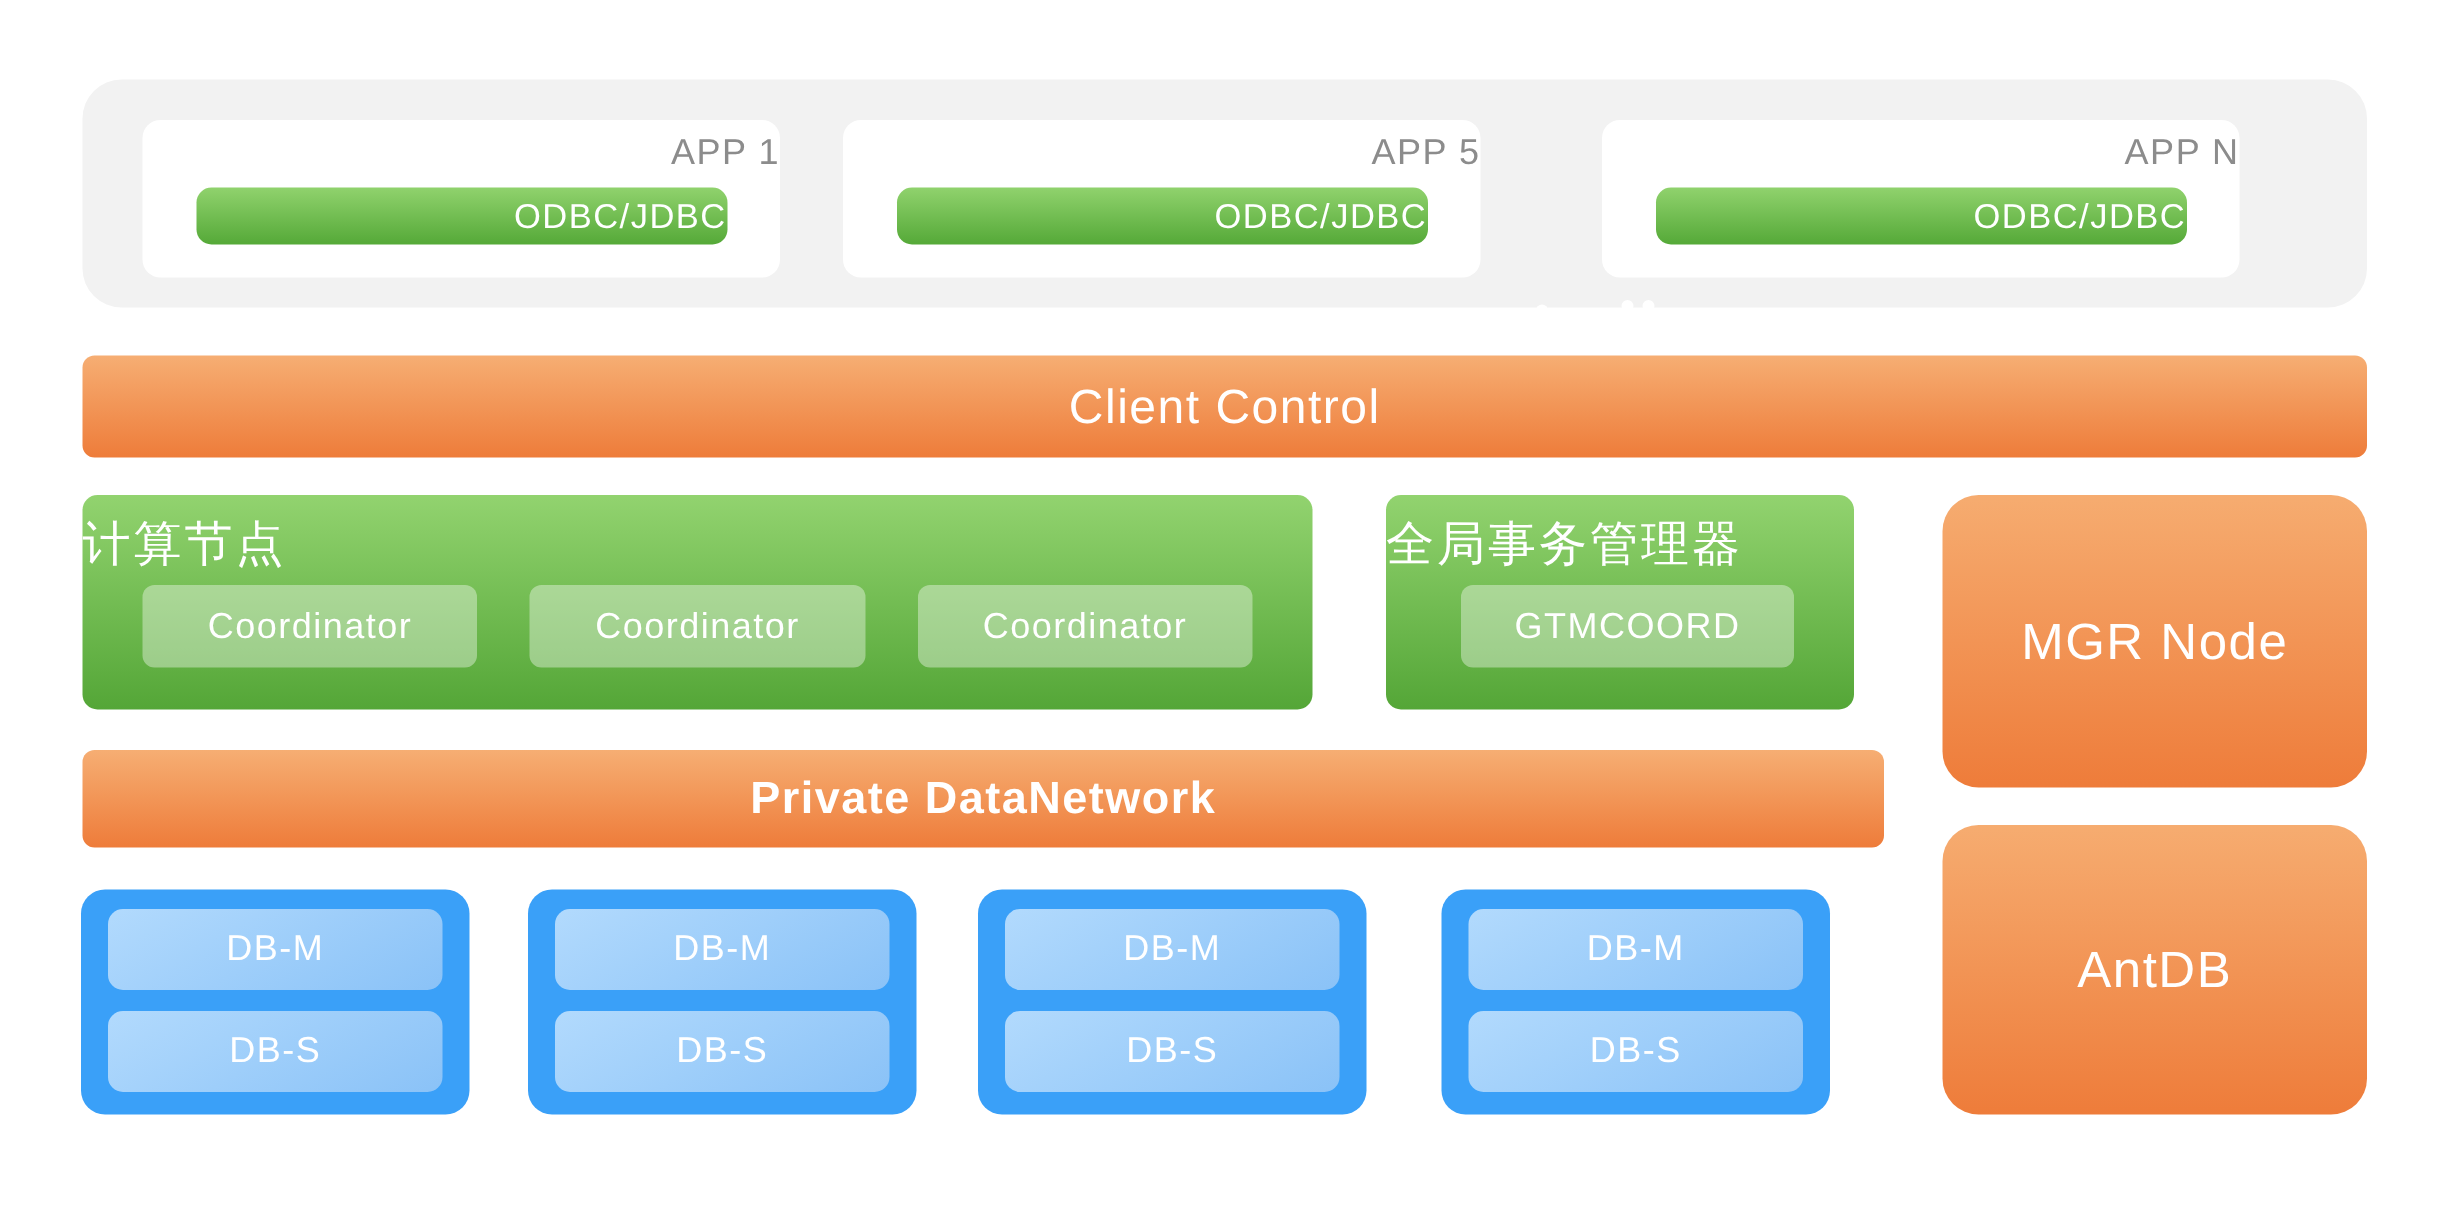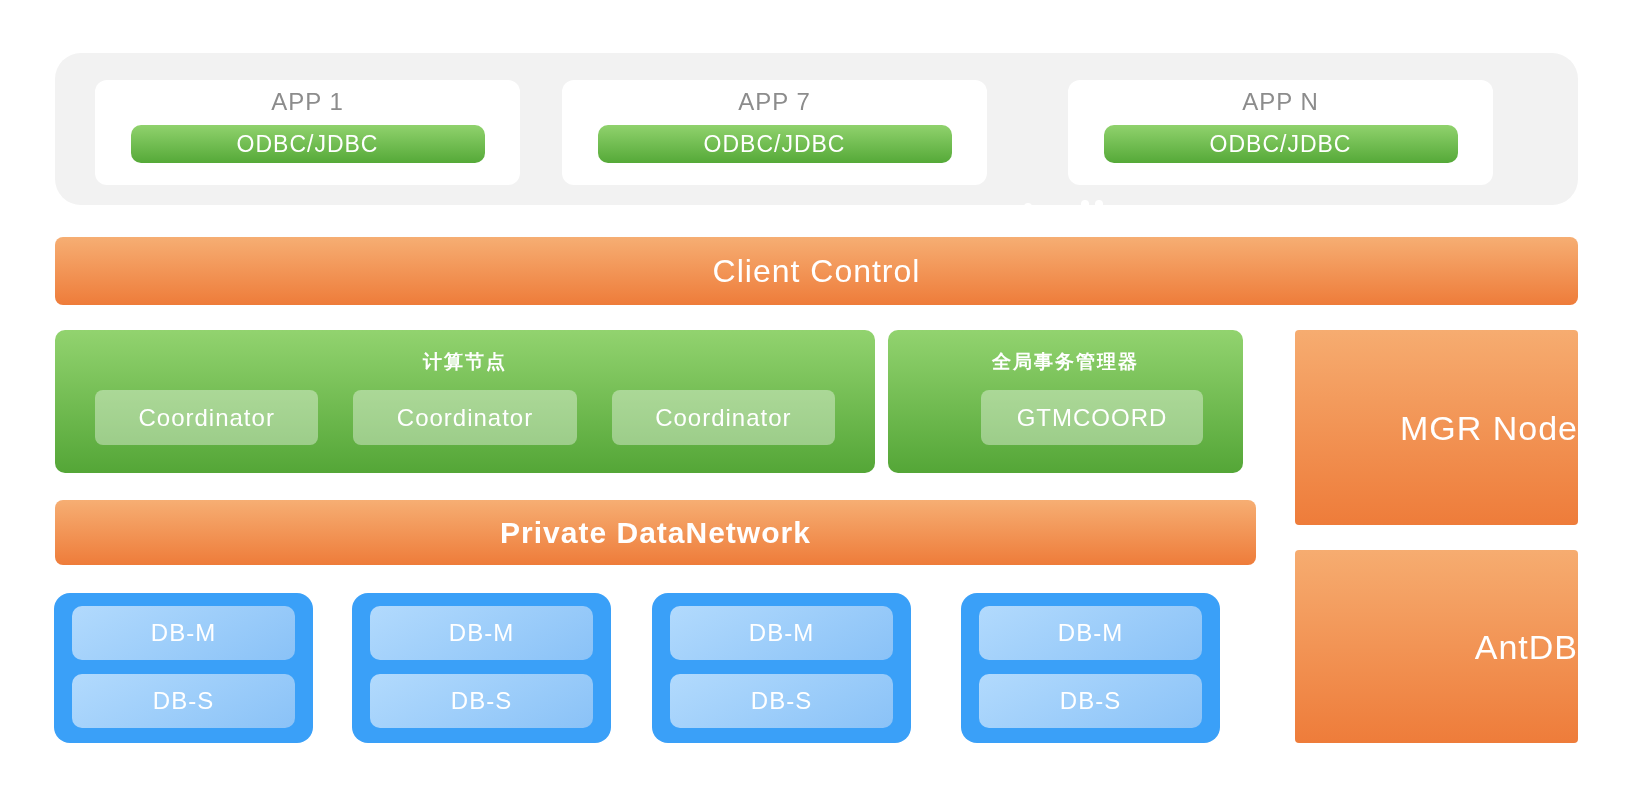--- a/index.html
+++ b/index.html
@@ -7,21 +7,21 @@
     position:relative;width:1635px;height:810px;background:#ffffff;overflow:hidden;
     font-family:"Liberation Sans","DejaVu Sans",sans-serif;
   }
   
   .app-container{
     position:absolute;left:55px;top:53px;width:1523px;height:152px;
     background:#F2F2F2;border-radius:26px;
   }
   .app-card{
     position:absolute;top:27px;width:425px;height:105px;
-    background:#ffffff;border-radius:12px;text-align:center;
+    background:#ffffff;border-radius:12px;text-align:right;
   }
   .app-card.c1{left:40px}
   .app-card.c2{left:507px}
   .app-card.c3{left:1013px}
   .app-title{
     margin-top:5px;font-size:24px;line-height:34px;color:#8C8C8C;letter-spacing:1px;
   }
   .odbc-btn{
     margin:6px auto 0;width:354px;height:38px;border-radius:10px;
     background:linear-gradient(180deg,#90D26D 0%,#55A938 100%);
@@ -40,38 +40,38 @@
   }
   .client-bar{left:55px;top:237px;width:1523px;height:68px;}
   .private-bar{left:55px;top:500px;width:1201px;height:65px;font-size:30px;font-weight:bold;}
   
   .green-box{
     position:absolute;top:330px;height:143px;border-radius:10px;
     background:linear-gradient(180deg,#92D36F 0%,#54A637 100%);
     color:#ffffff;box-sizing:border-box;padding-top:14px;
   }
   .compute-box{left:55px;width:820px;}
-  .gtm-box{left:888px;width:355px;}
+  .gtm-box{left:924px;width:312px;}
   .green-title{
-    text-align:center;font-size:19px;line-height:36px;letter-spacing:2px;color:#ffffff;font-weight:bold;
+    font-size:32px;line-height:36px;letter-spacing:2px;color:#ffffff;
   }
   .node-row{
     margin-top:10px;display:flex;justify-content:flex-end;gap:35px;padding:0 40px;
   }
   .sub-btn{
     flex:1;height:55px;border-radius:8px;background:rgba(255,255,255,0.38);
     color:#ffffff;font-size:24px;display:flex;align-items:center;justify-content:center;
     letter-spacing:1px;
   }
   .gtm-btn{flex:0 0 222px;}
   
   .orange-box{
-    position:absolute;left:1295px;width:283px;border-radius:4px;
+    position:absolute;left:1295px;width:283px;border-radius:24px;
     background:linear-gradient(180deg,#F6AC70 0%,#EE7C3A 100%);
-    color:#ffffff;display:flex;flex-direction:column;align-items:flex-end;justify-content:center;
+    color:#ffffff;display:flex;flex-direction:column;align-items:center;justify-content:center;
     font-size:34px;line-height:44px;text-align:center;letter-spacing:1px;
   }
   .mgr-box{top:330px;height:195px;}
   .control-box{top:550px;height:193px;}
   
   .db-group{
     position:absolute;top:593px;width:259px;height:150px;border-radius:16px;
     background:#3AA0F8;box-sizing:border-box;padding:13px 18px 15px;
     display:flex;flex-direction:column;gap:14px;
   }
@@ -90,21 +90,21 @@
 <body>
 
 <div class="canvas">
 
   <section class="app-container">
     <div class="app-card c1">
       <div class="app-title">APP 1</div>
       <div class="odbc-btn">ODBC/JDBC</div>
     </div>
     <div class="app-card c2">
-      <div class="app-title">APP 7</div>
+      <div class="app-title">APP 5</div>
       <div class="odbc-btn">ODBC/JDBC</div>
     </div>
     <div class="app-card c3">
       <div class="app-title">APP N</div>
       <div class="odbc-btn">ODBC/JDBC</div>
     </div>
     <div class="dot d1"></div>
     <div class="dot d2"></div>
   </section>
   <div class="dot d3" style="position:absolute;"></div>

